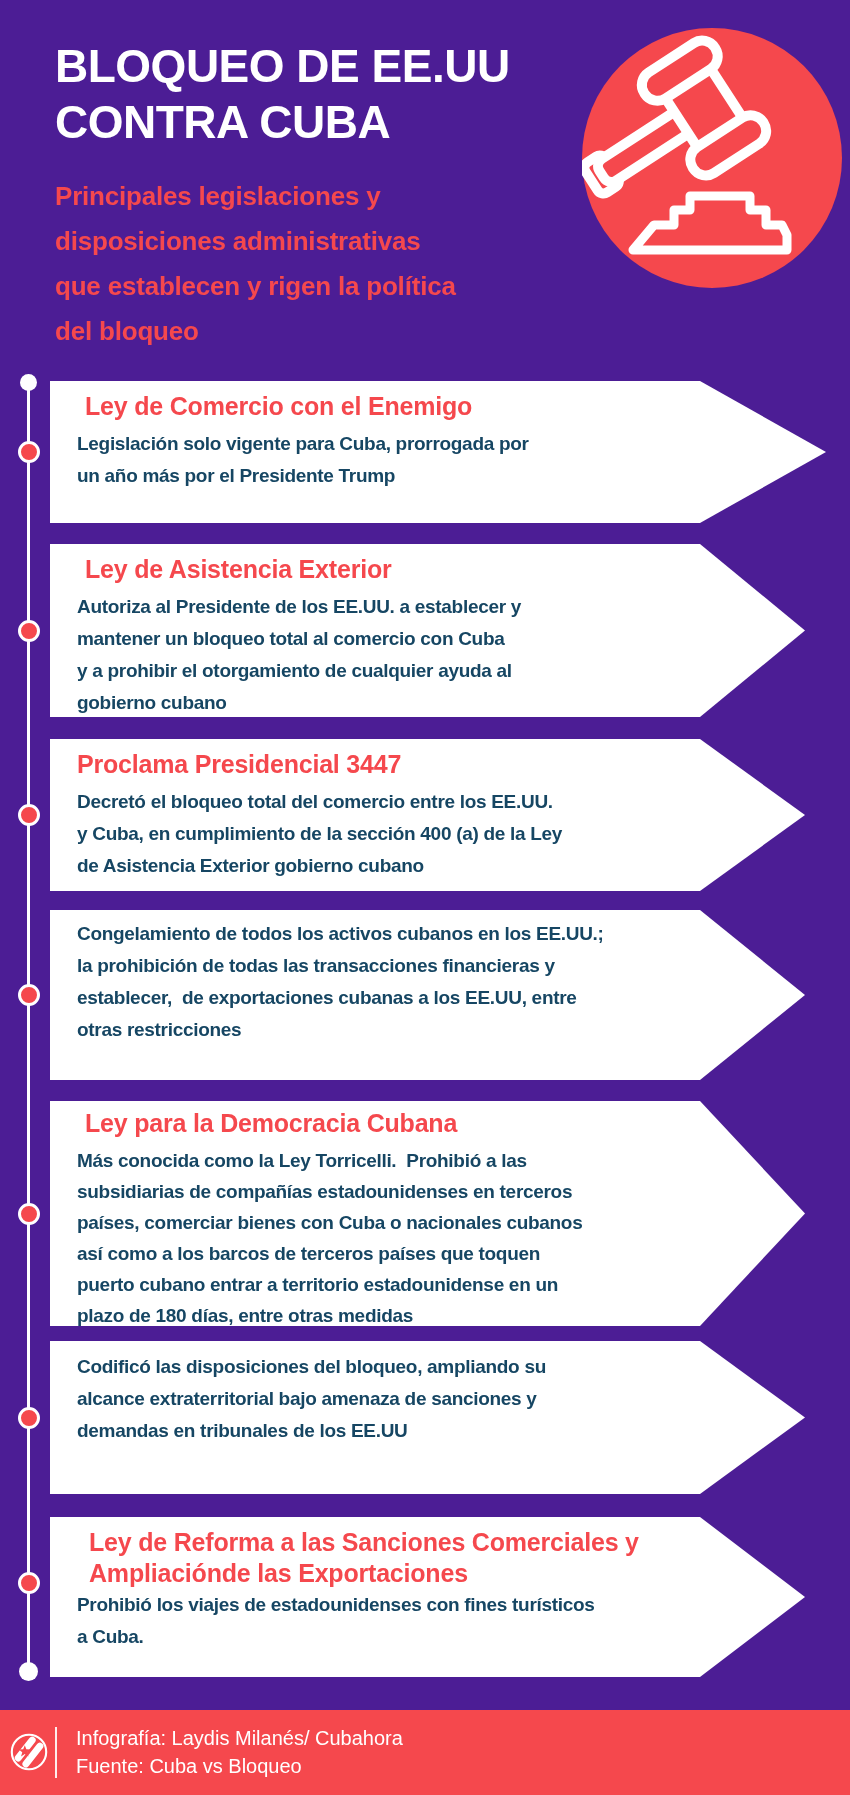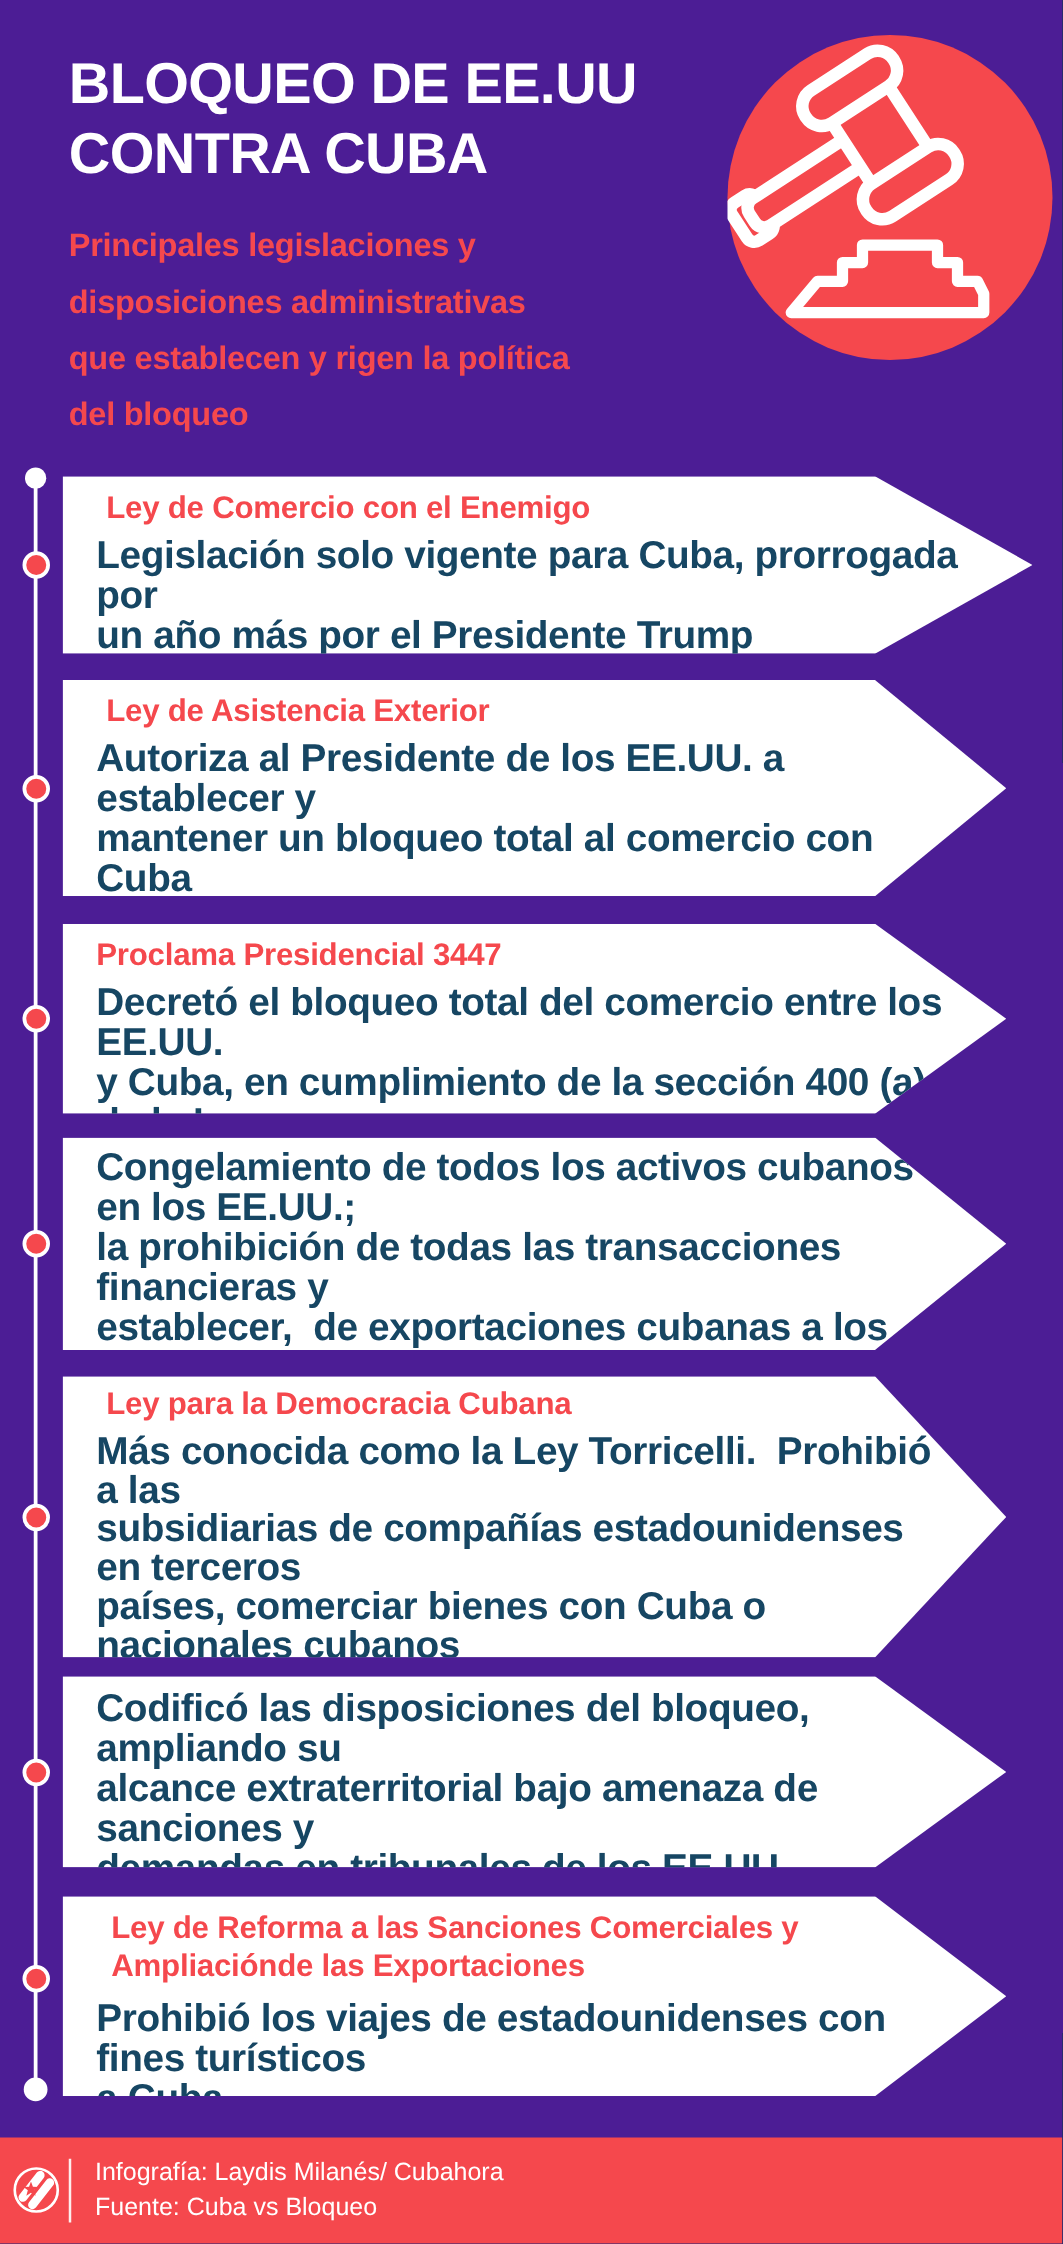--- a/index.html
+++ b/index.html
@@ -39,35 +39,35 @@
   .marker{
     position:absolute;left:-32px;top:calc(50% - 11px);width:22px;height:22px;
     box-sizing:border-box;background:#f5484d;border:3px solid #ffffff;border-radius:50%;
     z-index:2;
   }
   .card-title{
     color:#f5484d;font-size:25px;font-weight:700;line-height:31px;
     margin:0 0 6px 0;white-space:pre-wrap;letter-spacing:-0.2px;
   }
   .card-body{
-    color:#164663;font-size:31px;font-weight:700;line-height:32px;
+    color:#164663;font-size:19px;font-weight:700;line-height:32px;
     margin:0;white-space:pre-wrap;letter-spacing:-0.3px;
   }
   .c1{height:142px;padding-left:21px;}
   .c2{height:173px;margin-top:21px;}
   .c3{height:152px;margin-top:22px;}
   .c4{height:170px;margin-top:19px;}
   .c5{height:225px;margin-top:21px;}
   .c6{height:153px;margin-top:15px;}
   .c7{height:160px;margin-top:23px;}
   .c4 .card-shape{padding-top:8px;}
   .c5 .card-shape{padding-top:7px;}
   .c5 .card-body{line-height:31px;}
   .c1 .card-title,.c2 .card-title,.c5 .card-title{padding-left:8px;}
-  .c7 .card-title{padding-left:12px;margin-bottom:10px;}
+  .c7 .card-title{padding-left:12px;margin-bottom:0;}
   .c7 .marker{top:55px;}
   
   .footer{position:absolute;left:0;top:1710px;width:850px;height:85px;background:#f5484d;}
   .footer-logo{position:absolute;left:10px;top:23px;width:38px;height:38px;}
   .footer-sep{position:absolute;left:55px;top:17px;width:2px;height:51px;background:rgba(255,255,255,0.9);}
   .footer-text{position:absolute;left:76px;top:14px;color:#ffffff;font-size:20px;font-weight:400;line-height:28px;}
   .footer-text div{white-space:nowrap;}
 </style>
 </head>
 <body>

